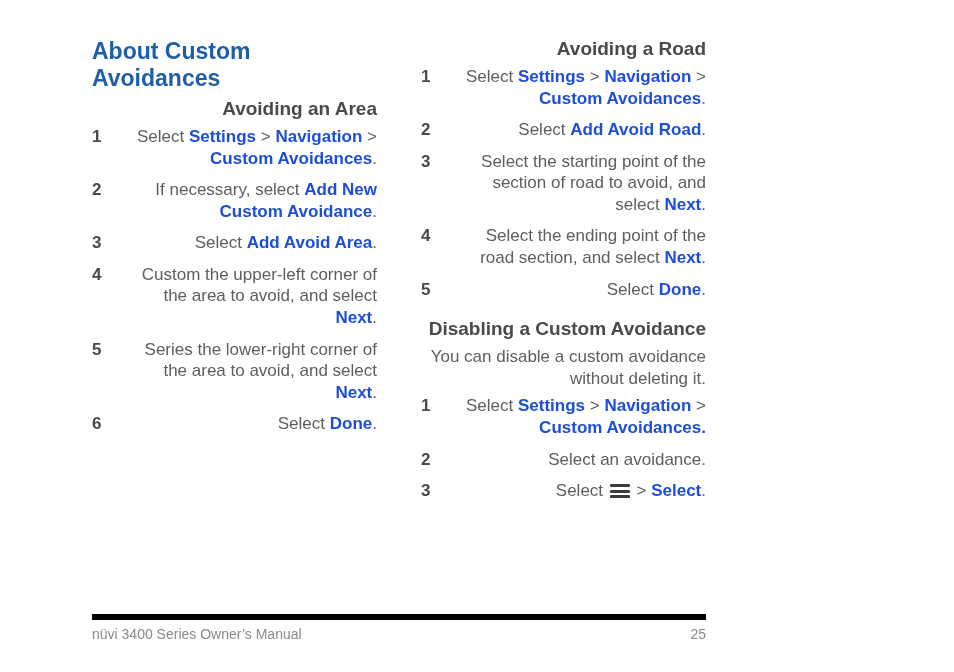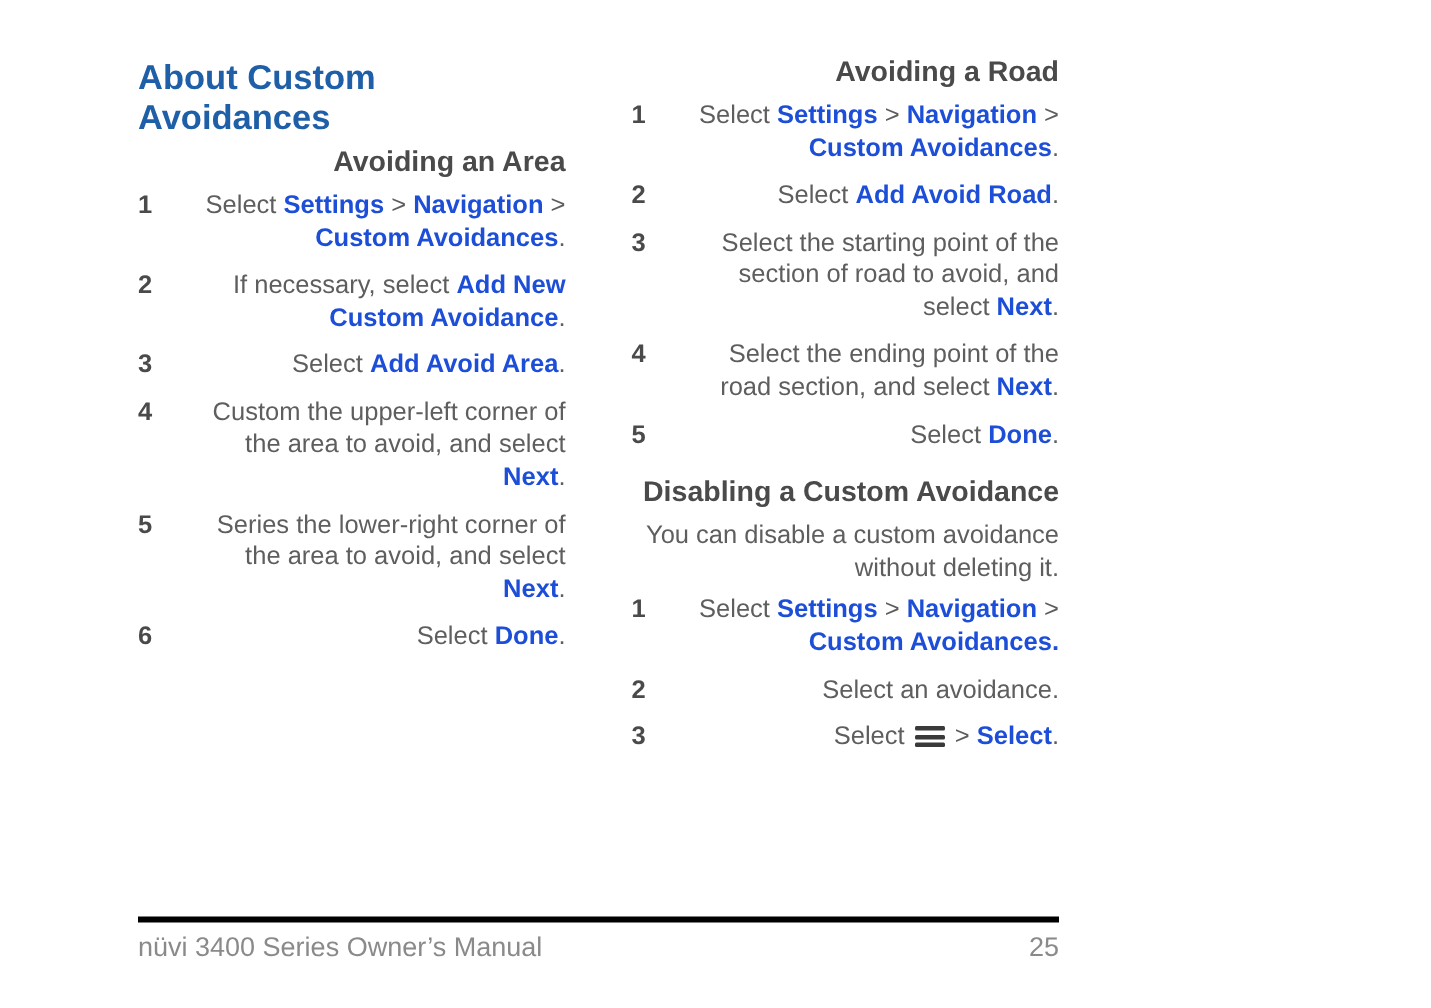--- a/index.html
+++ b/index.html
@@ -85,25 +85,25 @@
     border-radius: 1px;
   }
   .menu-icon::before { top: 0; }
   .menu-icon span    { top: 5.5px; }
   .menu-icon::after  { top: 11px; }
   .footer {
     position: absolute;
     left: 92px;
     right: 66px;
     bottom: 30px;
-    border-top: 4px solid #000000;
+    border-top: 6px solid #000000;
     padding-top: 6px;
     display: flex;
     justify-content: space-between;
-    font-size: 18px;
+    font-size: 14px;
     color: #8a8a8a;
   }
   .section-block { margin-bottom: 18px; text-align: right; }
 </style>
 </head>
 <body>
 
 <div class="page">
   <div class="cols">
 

